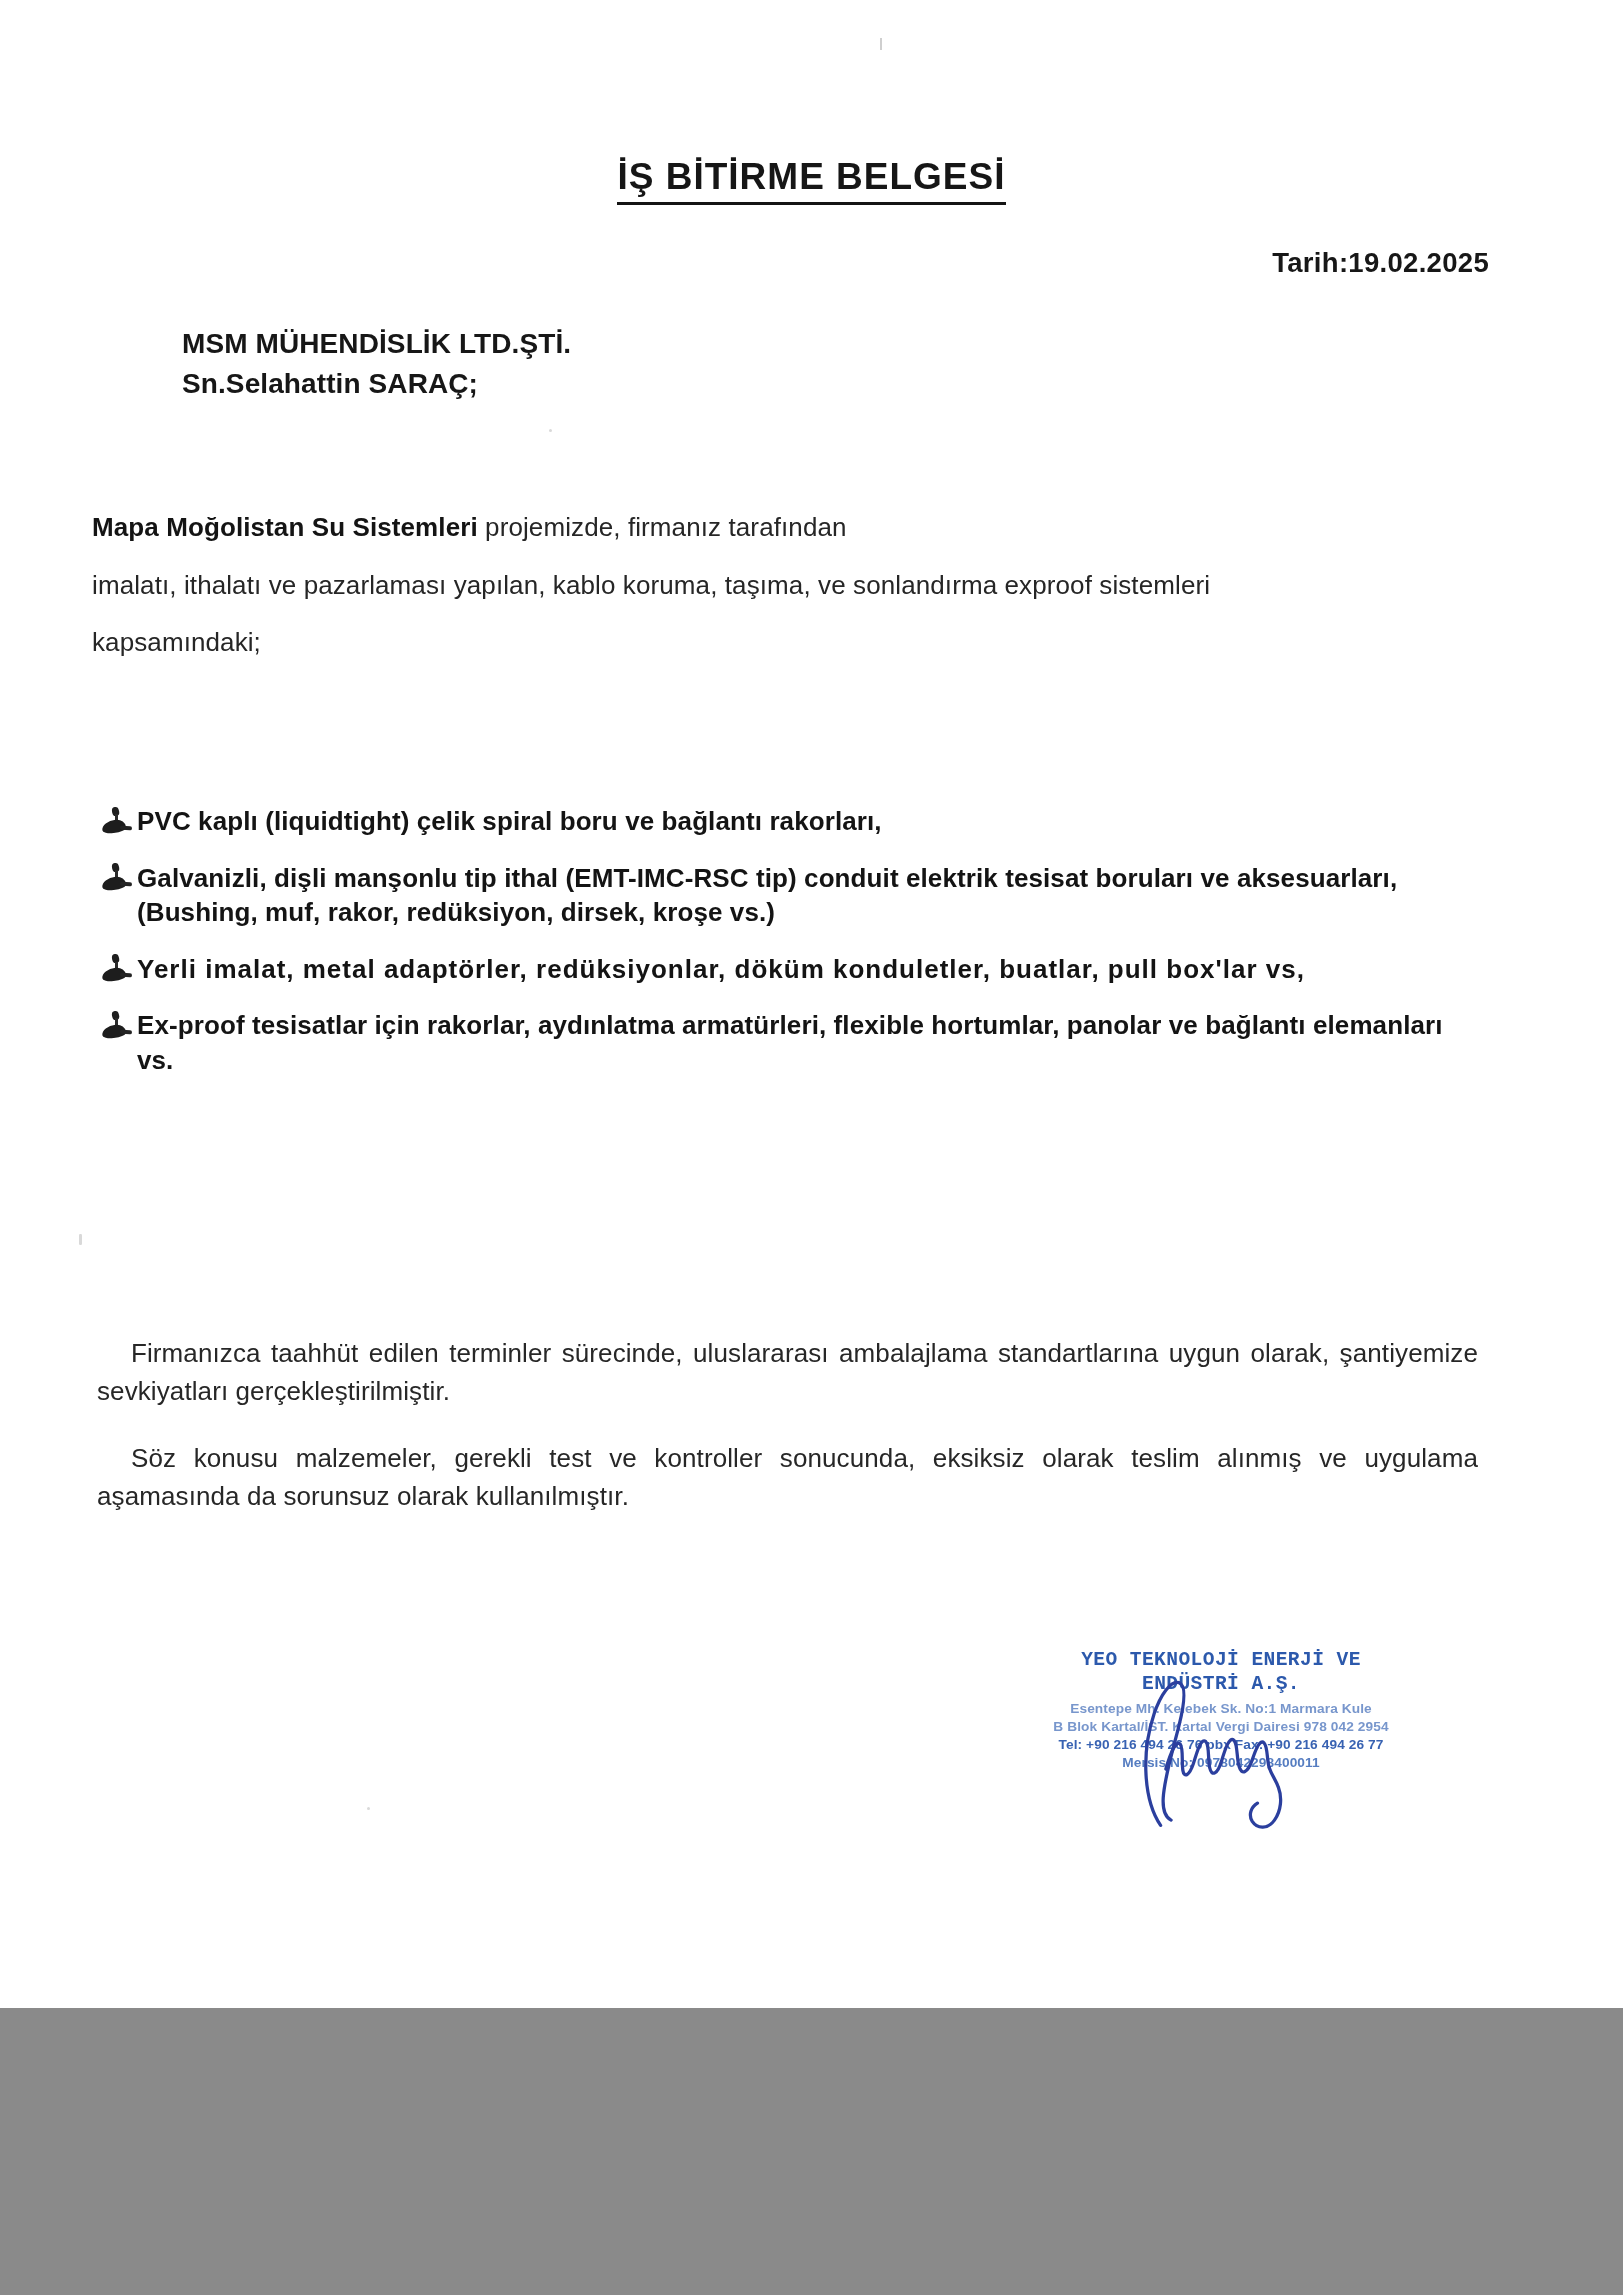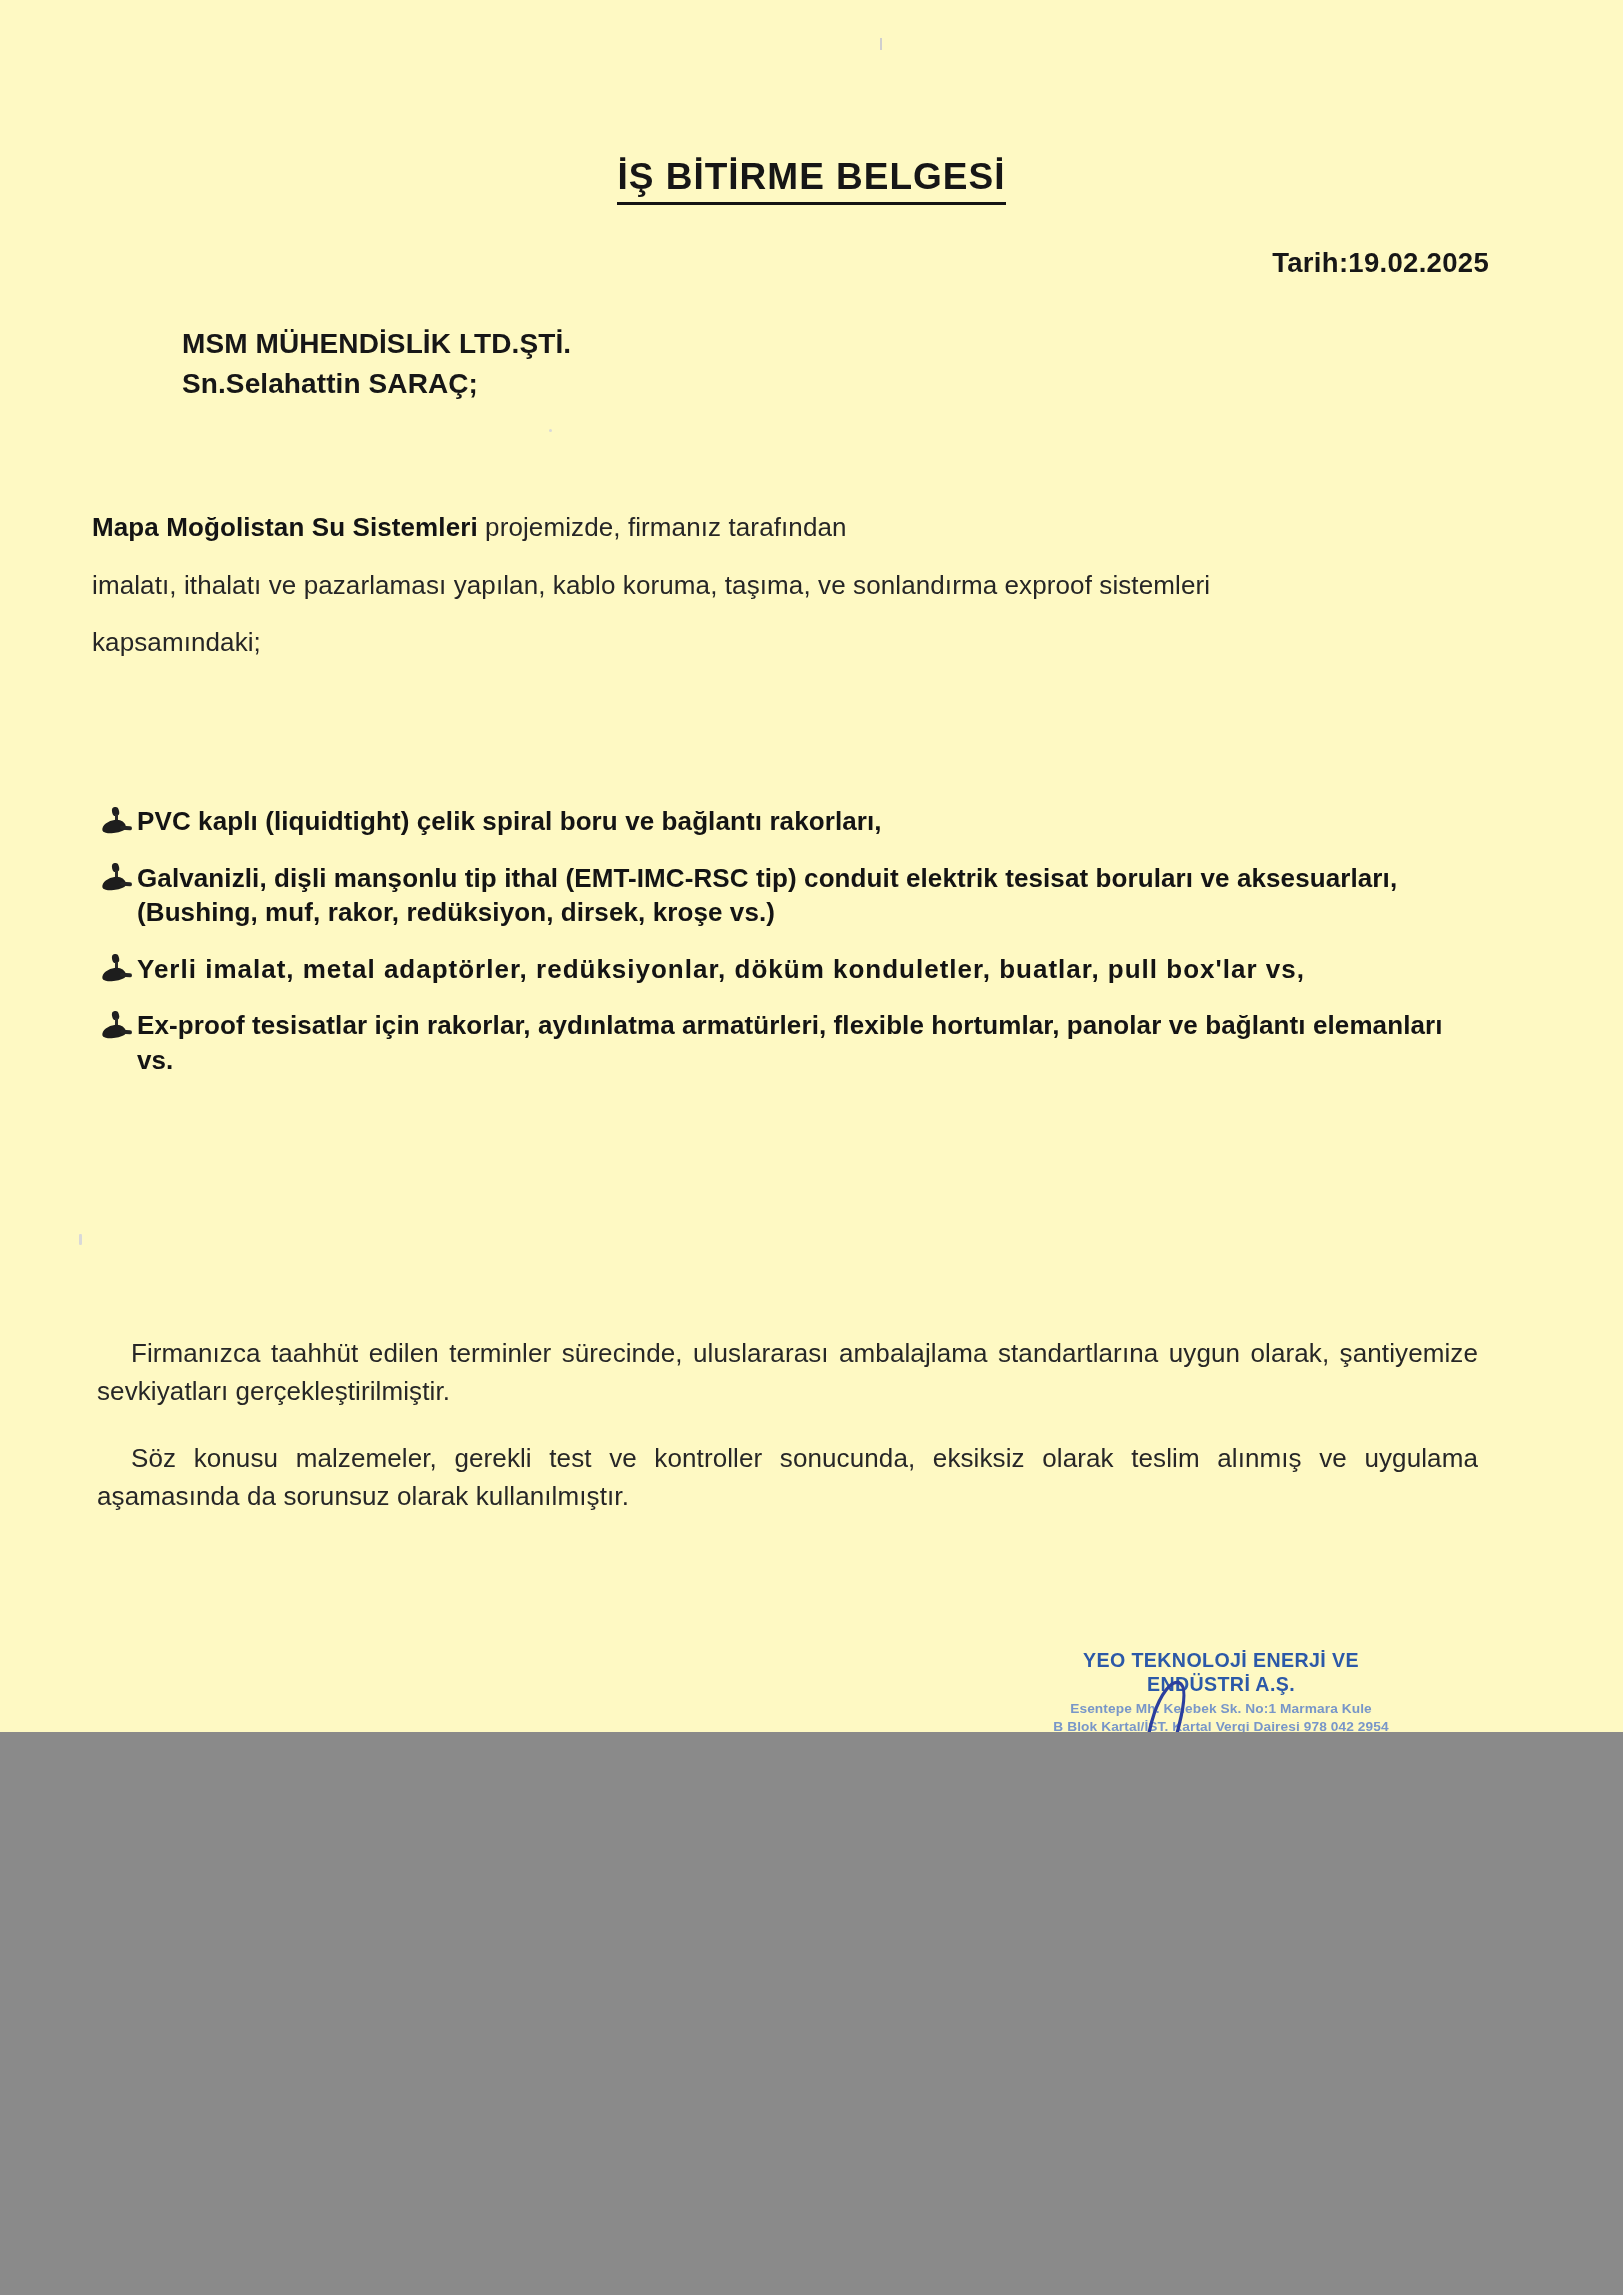--- a/index.html
+++ b/index.html
@@ -4,22 +4,22 @@
 <title>İŞ BİTİRME BELGESİ</title>
 <style>
   html, body {
     margin: 0;
     padding: 0;
     background: #8a8a8a;
   }
   .page {
     position: relative;
     width: 1623px;
-    height: 1732px;
-    background: #fef9c3;
+    height: 2008px;
+    background: #ffffff;
     margin: 0 auto;
     overflow: hidden;
     font-family: "Liberation Sans", sans-serif;
     color: #1b1b1b;
     -webkit-font-smoothing: antialiased;
   }
 
   
   .speck {
     position: absolute;
@@ -184,20 +184,21 @@
     font-family: "Liberation Sans", sans-serif;
     opacity: 0.93;
   }
   .stamp .s-title {
     text-align: center;
     font-size: 19.6px;
     font-weight: bold;
     letter-spacing: 0.4px;
     line-height: 1.2;
     color: #1d4da6;
+    font-family: Liberation Mono, monospace;
   }
   .stamp .s-title .l2 { display: block; font-size: 19.6px; }
   .stamp .s-addr {
     margin-top: 3.9px;
     text-align: center;
     font-size: 13.7px;
     font-weight: bold;
     line-height: 1.32;
     color: #2a57ad;
     letter-spacing: 0.1px;

